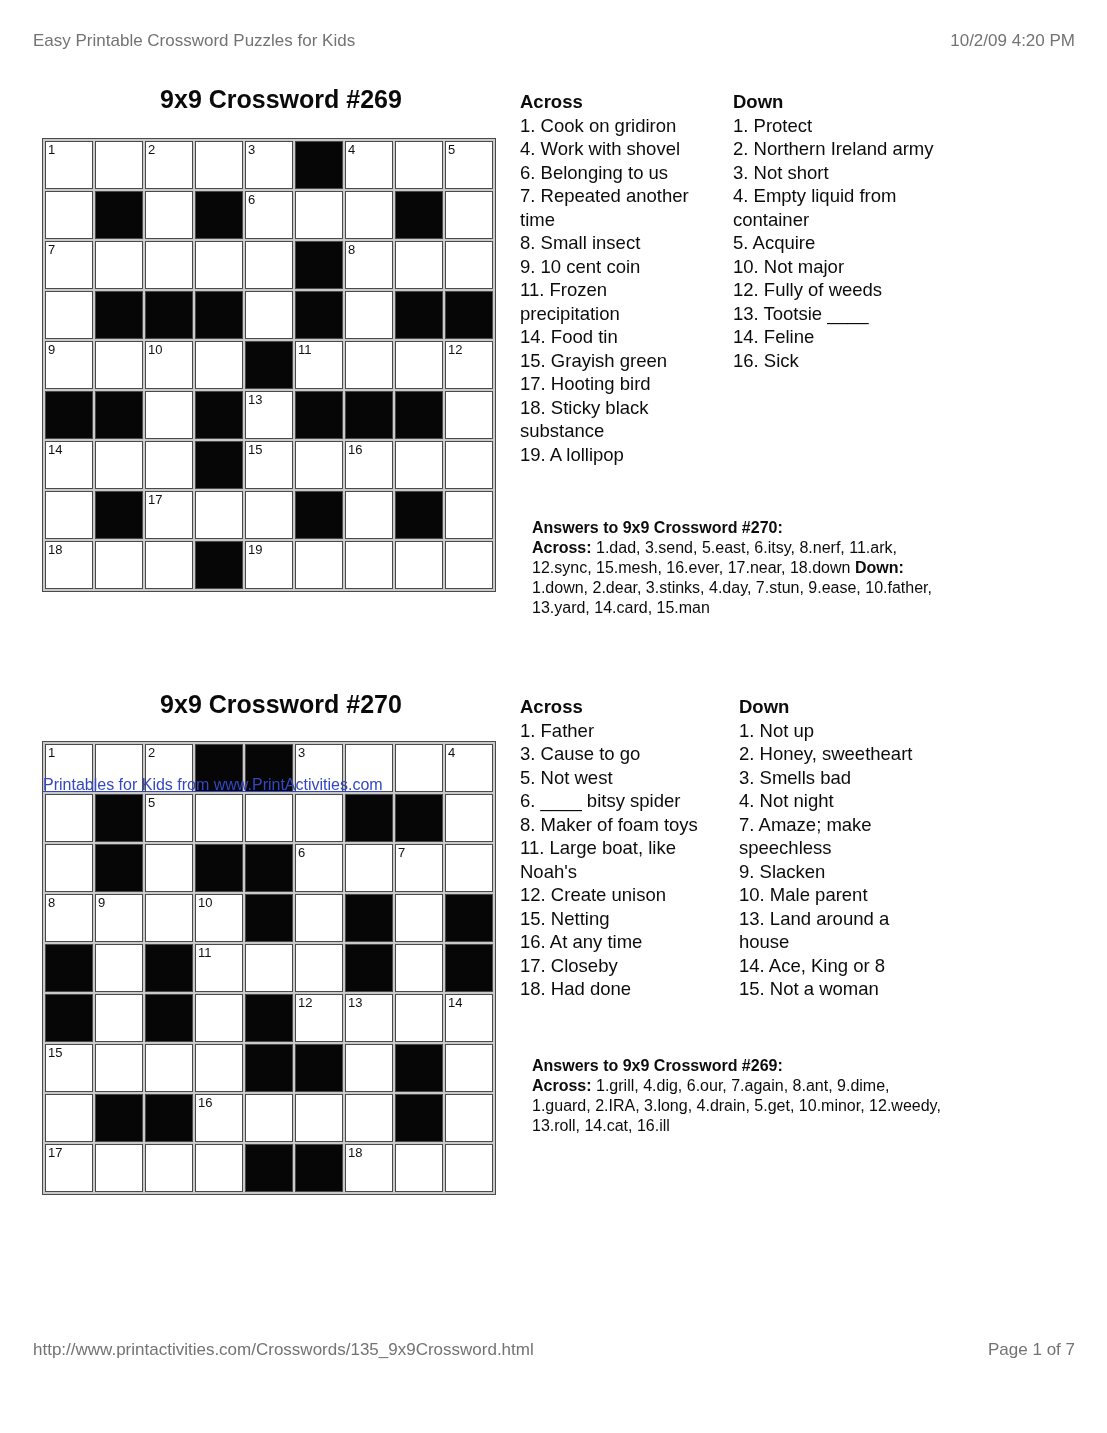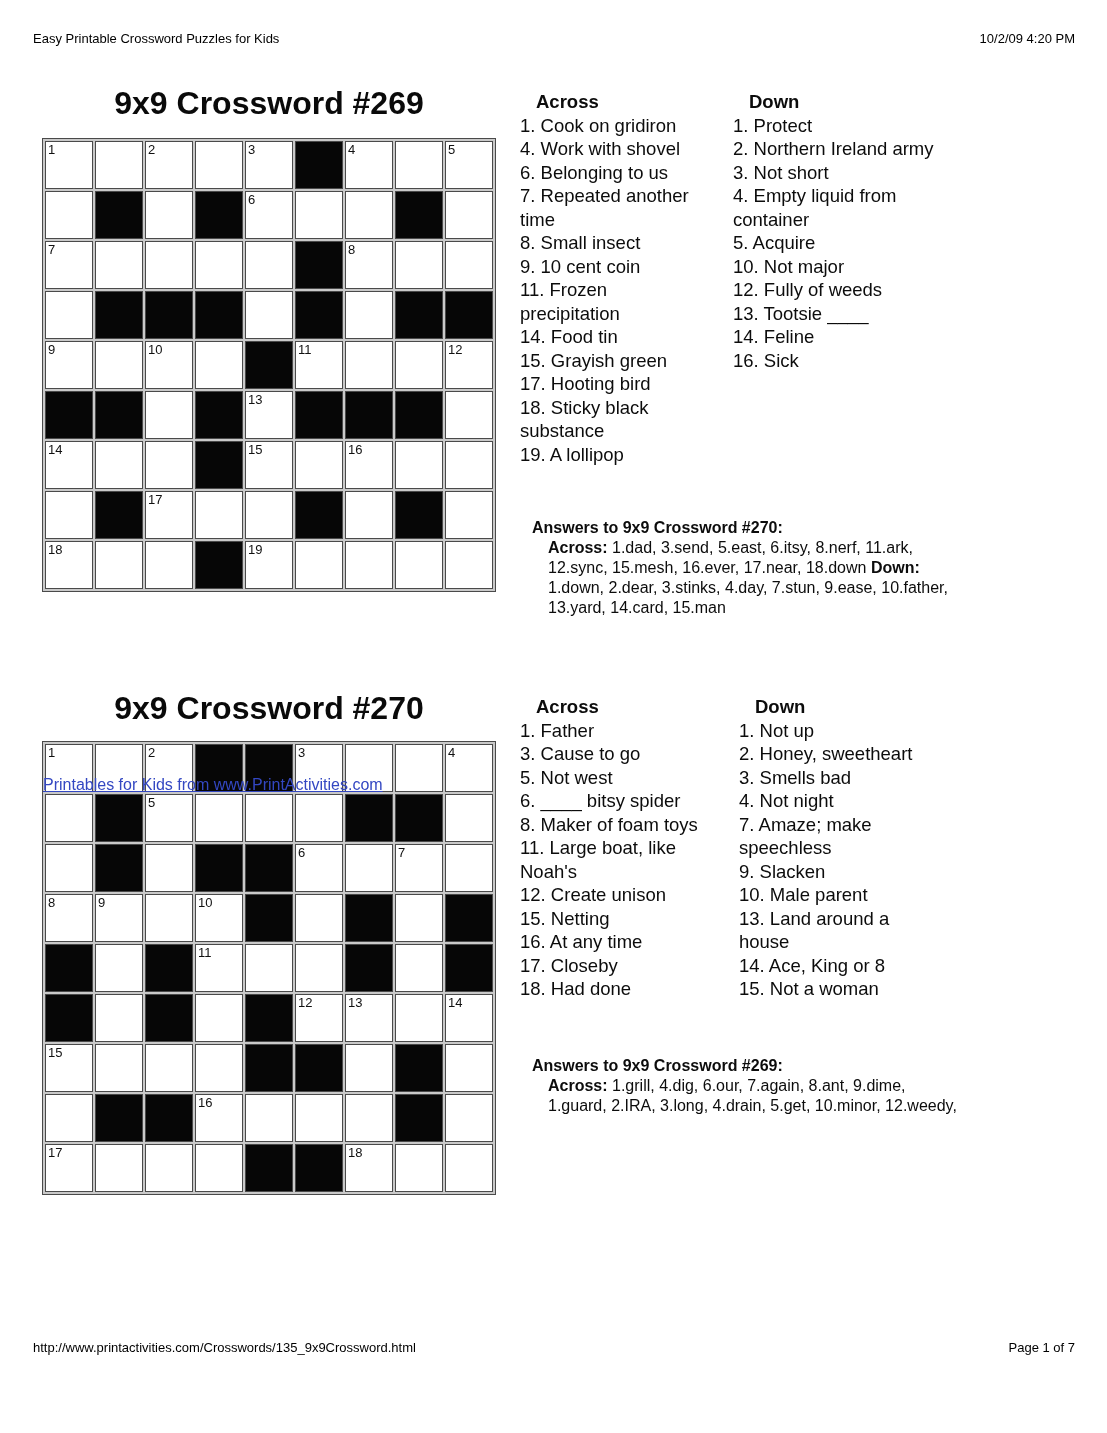--- a/index.html
+++ b/index.html
@@ -1,45 +1,45 @@
 <!DOCTYPE html>
 <html style="--blk: #060606; --line: #4a4a4a; --gap: #c9c9c9;"><head>
 <meta charset="utf-8">
 <style>
   html,body{margin:0;padding:0;background:#ffffff;}
   .page{position:relative;width:1107px;height:1433px;background:#ffffff;overflow:hidden;
         font-family:"Liberation Sans", sans-serif;color:#111;}
   
-  .hdr,.ftr{position:absolute;font-size:13px;color:#000000;white-space:nowrap;}
+  .hdr,.ftr{position:absolute;font-size:17px;color:#737373;white-space:nowrap;}
   .hdr{top:31px;} .ftr{top:1340px;}
   .posL{left:33px;} .posR{right:32px;}
   
-  .title{position:absolute;left:42px;width:454px;text-align:center;
-         font-size:32px;font-weight:bold;color:#0a0a0a;white-space:nowrap;}
+  .title{position:absolute;left:54px;width:454px;text-align:center;
+         font-size:25px;font-weight:bold;color:#0a0a0a;white-space:nowrap;}
   .t1{top:85px;} .t2{top:690px;}
   
   .grid{position:absolute;left:42px;display:grid;
         grid-template-columns:repeat(9,48px);grid-template-rows:repeat(9,48px);
         gap:2px;background:var(--gap,#c9c9c9);border:1px solid var(--line,#4a4a4a);
         padding:2px;width:max-content;height:max-content;}
   .g1{top:138px;} .g2{top:741px;}
   .cell{background:#ffffff;border:1px solid var(--line,#4a4a4a);box-sizing:border-box;position:relative;}
   .cell.blk{background:var(--blk,#060606);}
   .cnum{position:absolute;top:0;left:2px;font-size:13px;line-height:15px;color:#111;}
   
   .clues{position:absolute;font-size:18.5px;line-height:23.5px;color:#0c0c0c;}
-  .clue-h{font-weight:bold;margin-left:16px;}
+  .clue-h{font-weight:bold;}
   .clue-line{white-space:nowrap;}
   .ac1{left:520px;top:90px;} .dc1{left:733px;top:90px;}
   .ac2{left:520px;top:695px;} .dc2{left:739px;top:695px;}
   
   .answers{position:absolute;left:532px;font-size:16px;line-height:20px;color:#0c0c0c;}
   .an1{top:518px;} .an2{top:1056px;}
   .ans-h{font-weight:bold;}
-  .ans-line{white-space:nowrap;margin-left:16px;}
+  .ans-line{white-space:nowrap;}
   .ans-line b{font-weight:bold;}
   
   .plink{position:absolute;left:43px;top:776px;font-size:16px;z-index:5;
          text-decoration:underline;white-space:nowrap;cursor:pointer;}
 </style>
 </head>
 <body>
 
 <div class="page">
 
@@ -371,19 +371,20 @@
         <div class="clue-line">14. Ace, King or 8</div>
         <div class="clue-line">15. Not a woman</div>
       </div>
   </div>
 
   <div class="answers an2">
     <div class="ans-h">Answers to 9x9 Crossword #269:</div>
     <div>
         <div class="ans-line"><b>Across:</b><span> 1.grill, 4.dig, 6.our, 7.again, 8.ant, 9.dime,</span></div>
         <div class="ans-line"><span>1.guard, 2.IRA, 3.long, 4.drain, 5.get, 10.minor, 12.weedy,</span></div>
+        <div class="ans-line"><span>13.roll, 14.cat, 16.ill</span></div>
       </div>
   </div>
 
   <div class="ftr posL">http://www.printactivities.com/Crosswords/135_9x9Crossword.html</div>
   <div class="ftr posR">Page 1 of 7</div>
 
 </div>
 
 </body></html>

